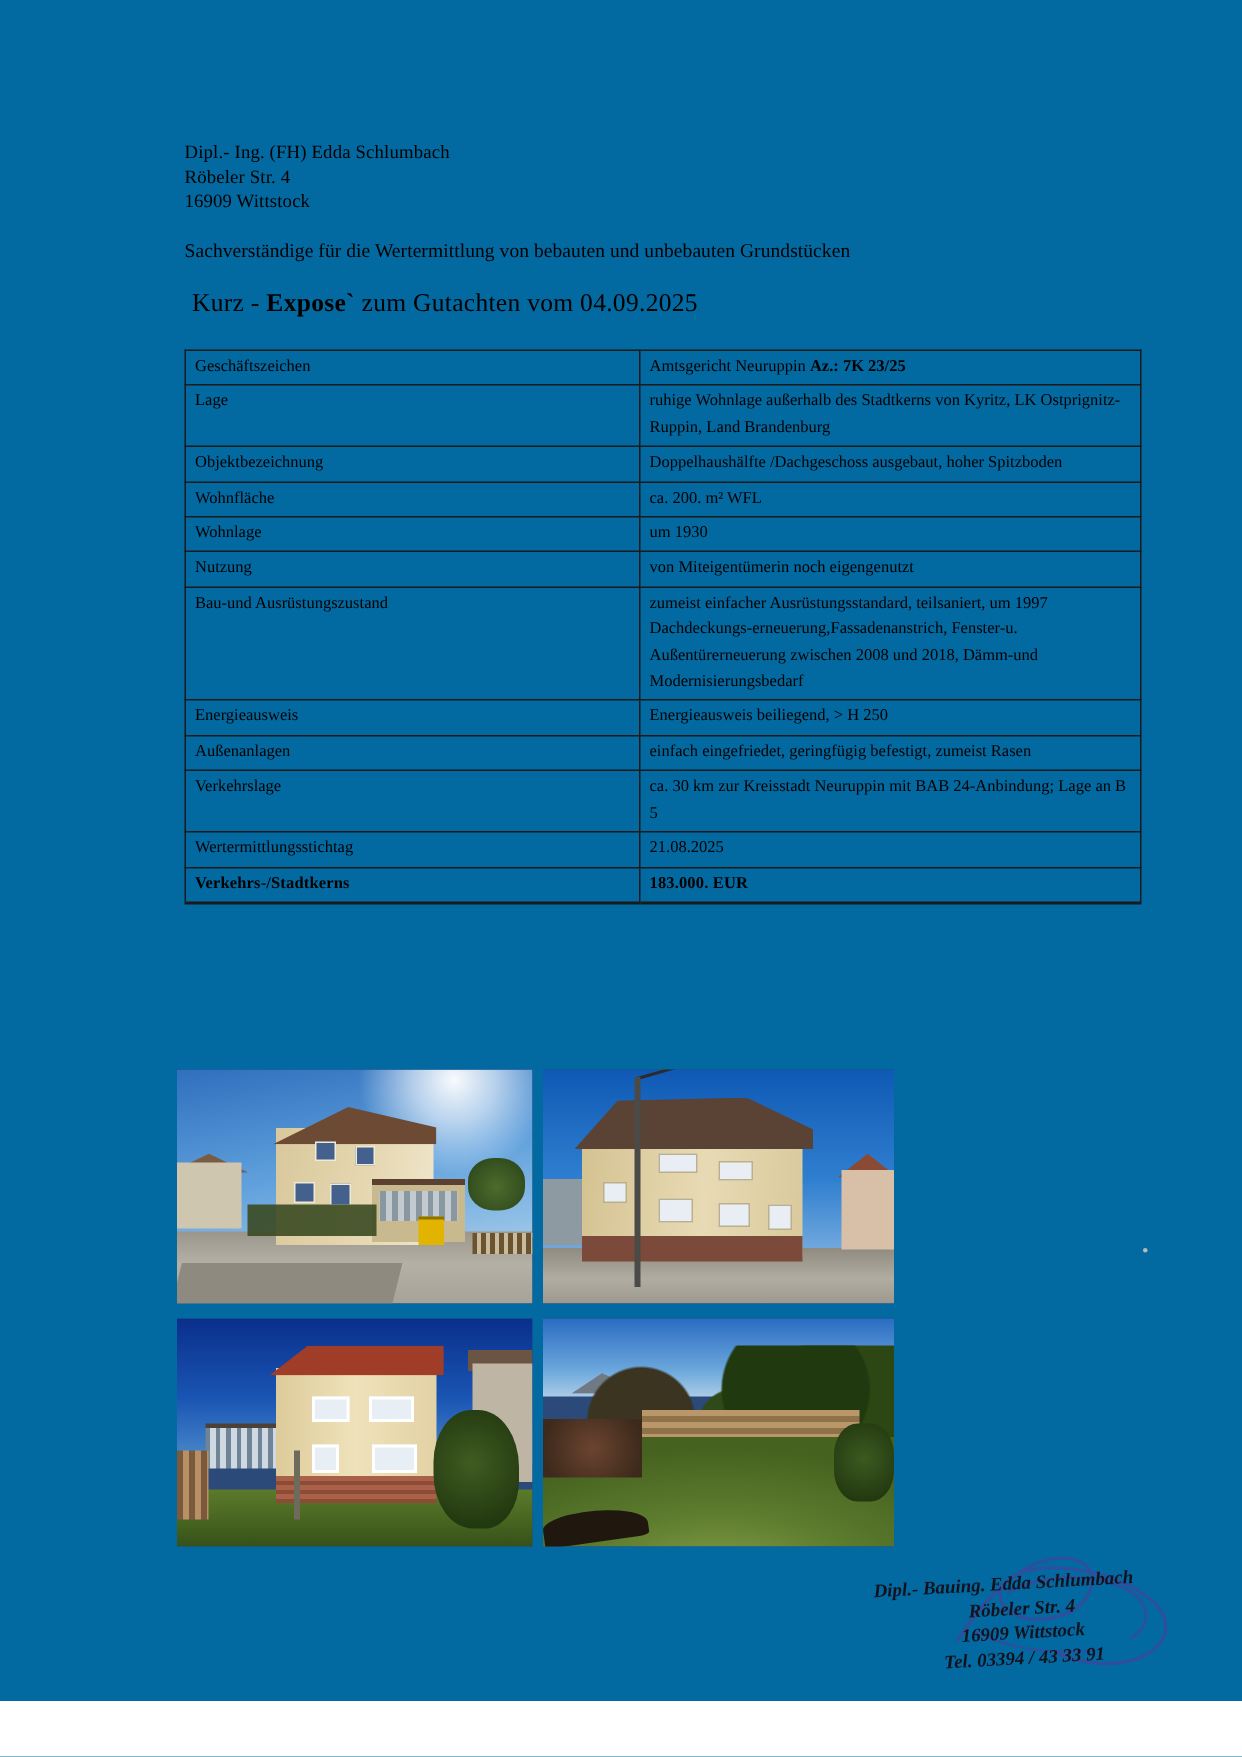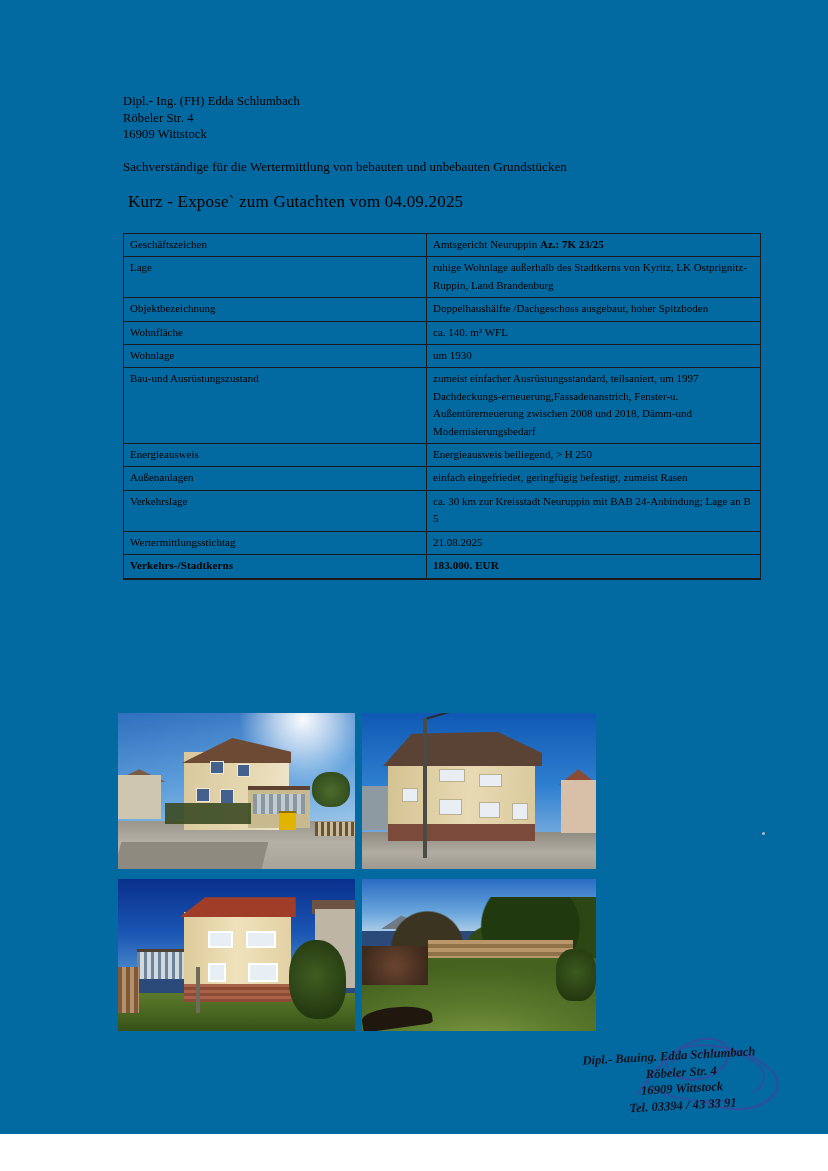--- a/index.html
+++ b/index.html
@@ -40,21 +40,21 @@
   }
 
   .doc-title {
     position: absolute;
     left: 128px;
     top: 192px;
     font-size: 17px;
     white-space: nowrap;
     letter-spacing: 0.2px;
   }
-  .doc-title .bold { font-weight: normal; }
+  .doc-title .bold { font-weight: bold; }
 
   
   .info-table {
     position: absolute;
     left: 123px;
     top: 233px;
     width: 615px;
     border-collapse: collapse;
     table-layout: fixed;
     font-size: 11px;
@@ -377,25 +377,29 @@
       <tr>
         <td class="label">Lage</td>
         <td class="value">ruhige Wohnlage außerhalb des Stadtkerns von Kyritz, LK Ostprignitz-Ruppin, Land Brandenburg</td>
       </tr>
       <tr>
         <td class="label">Objektbezeichnung</td>
         <td class="value">Doppelhaushälfte /Dachgeschoss ausgebaut, hoher Spitzboden</td>
       </tr>
       <tr class="pad-row">
         <td class="label">Wohnfläche</td>
-        <td class="value">ca. 140. m² WFL</td>
+        <td class="value">ca. 200. m² WFL</td>
       </tr>
       <tr>
         <td class="label">Wohnlage</td>
         <td class="value">um 1930</td>
+      </tr>
+      <tr>
+        <td class="label">Nutzung</td>
+        <td class="value">von Miteigentümerin noch eigengenutzt</td>
       </tr>
       <tr>
         <td class="label">Bau-und Ausrüstungszustand</td>
         <td class="value">zumeist einfacher Ausrüstungsstandard, teilsaniert, um 1997 Dachdeckungs-erneuerung,Fassadenanstrich, Fenster-u. Außentürerneuerung zwischen 2008 und 2018, Dämm-und Modernisierungsbedarf</td>
       </tr>
       <tr>
         <td class="label">Energieausweis</td>
         <td class="value">Energieausweis beiliegend, &gt; H 250</td>
       </tr>
       <tr>

